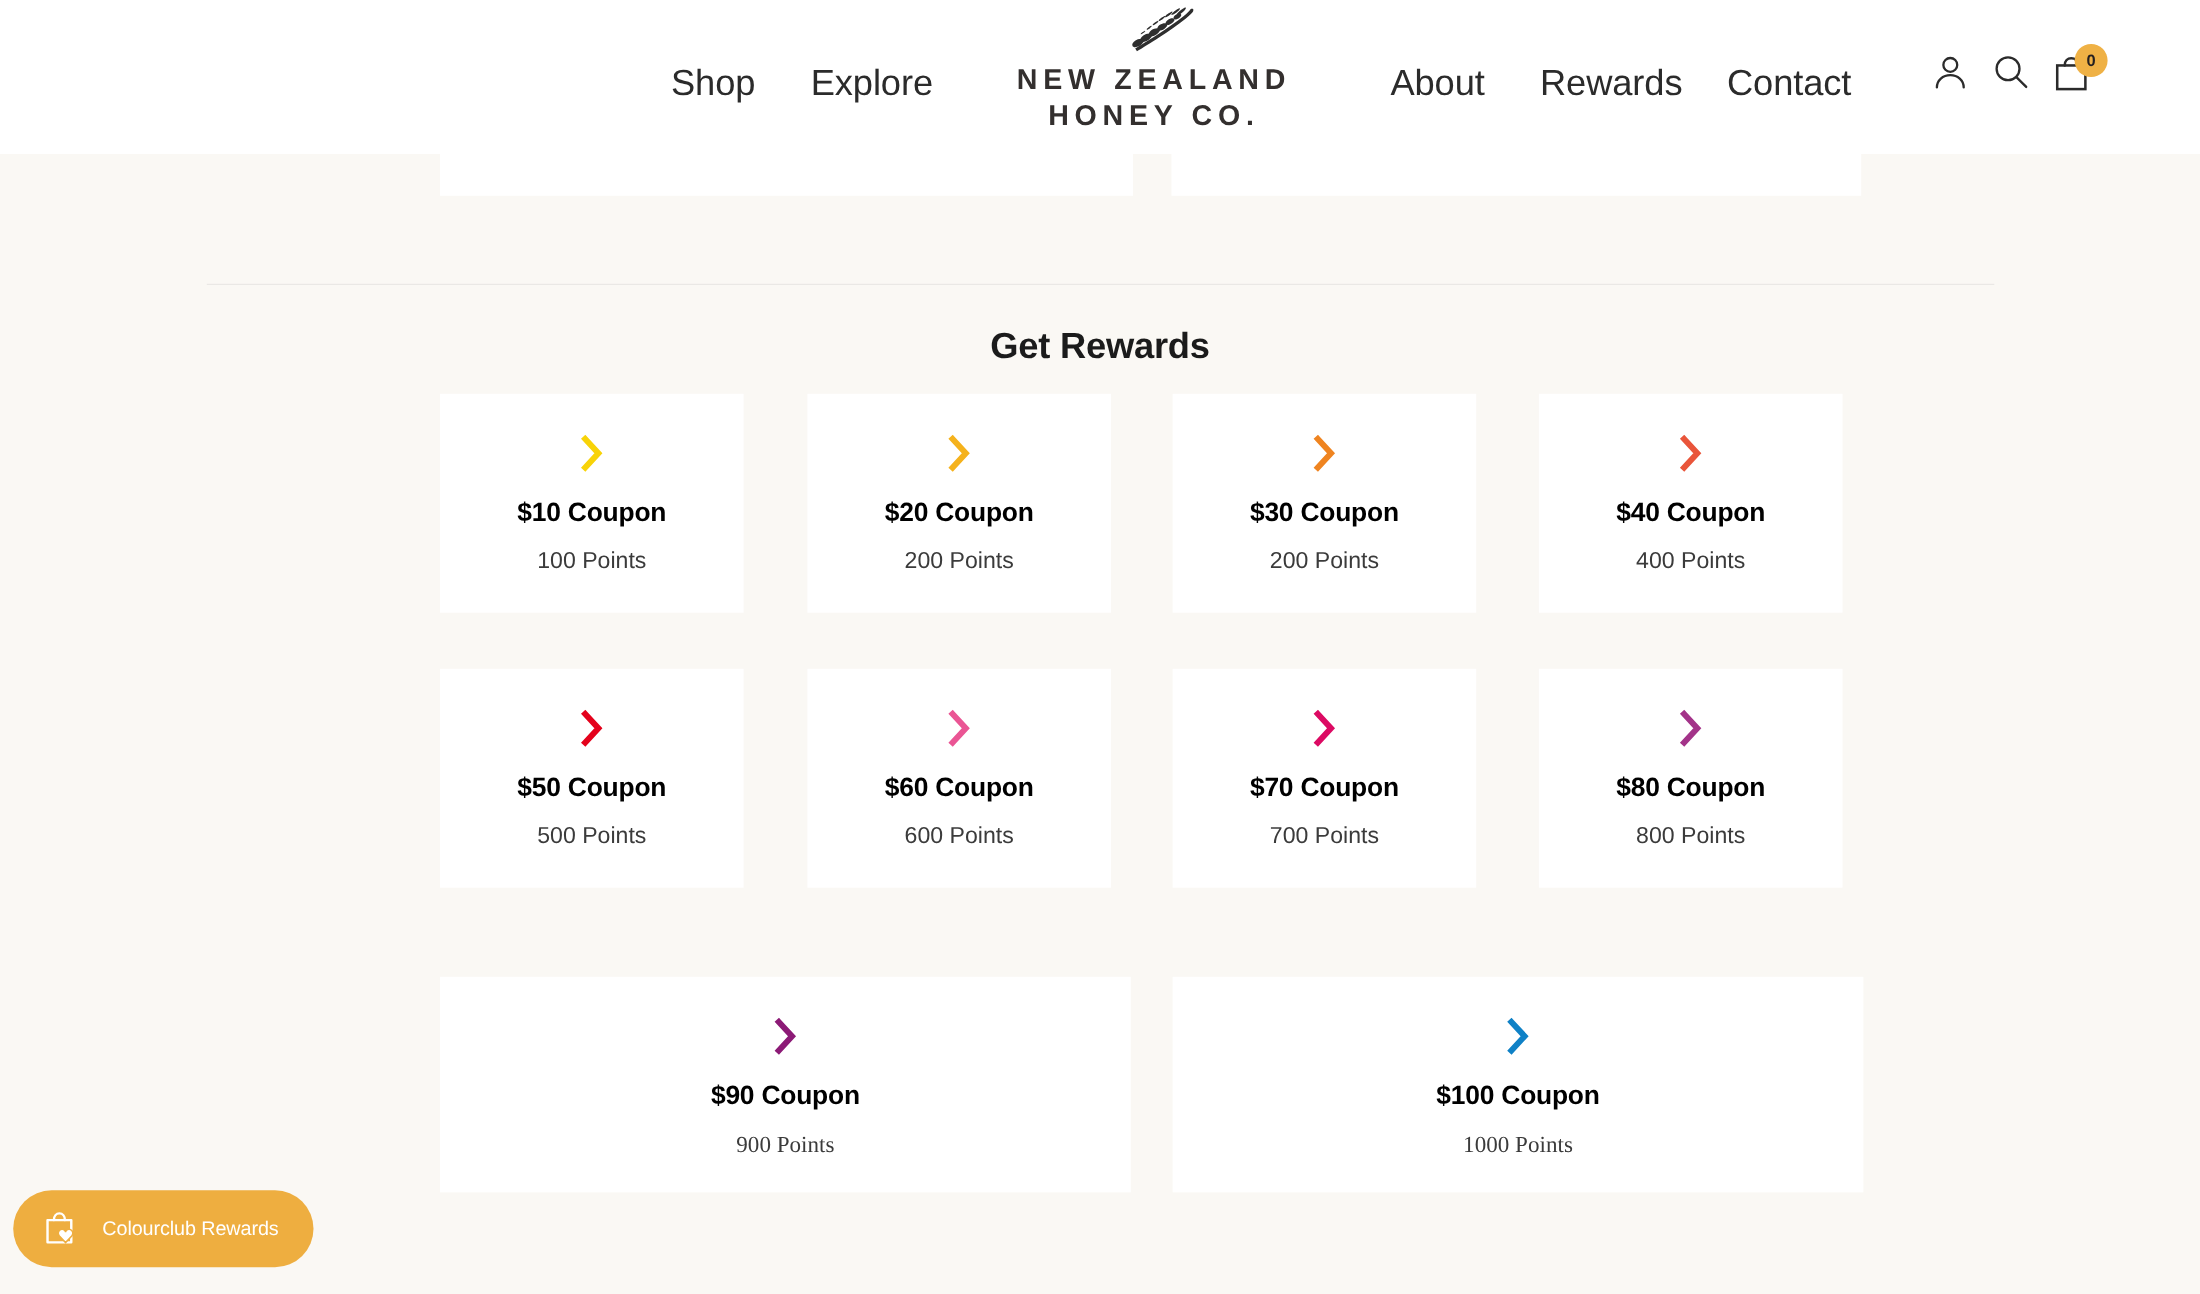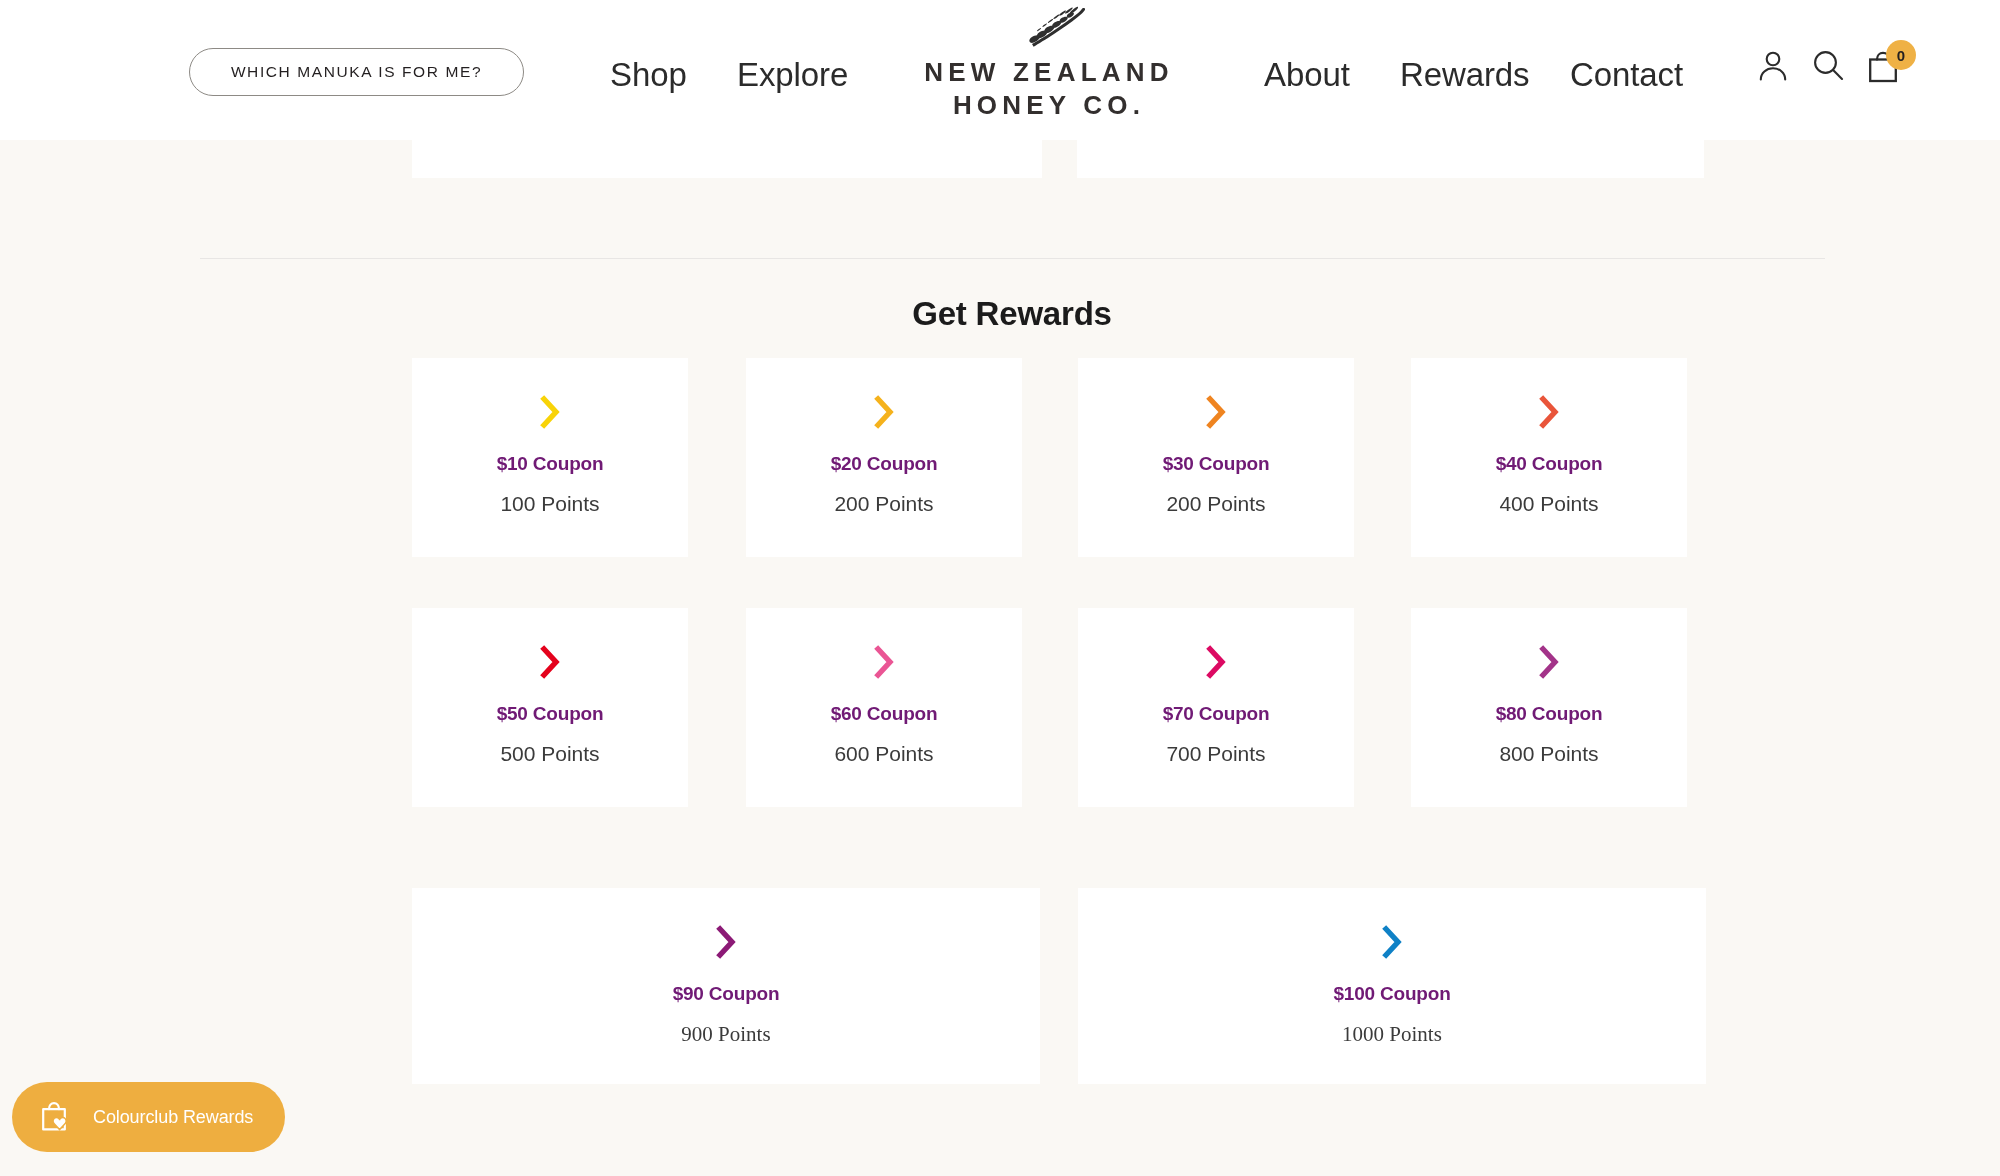--- a/index.html
+++ b/index.html
@@ -116,21 +116,21 @@
     font-weight: 600;
     display: flex;
     align-items: center;
     justify-content: center;
     line-height: 1;
   }
 
   
   .page {
     position: absolute;
-    top: 140px; left: 12px;
+    top: 140px; left: 0;
     width: 1620px;
     height: 1036px;
     background: #faf8f4;
   }
 
   
   .partial-card {
     position: absolute;
     top: -22px;
     height: 60px;
@@ -168,23 +168,23 @@
     flex-direction: column;
     align-items: center;
     cursor: pointer;
   }
   .card-chevron {
     width: 26px;
     height: 34px;
     display: block;
   }
   .card-title {
-    font-size: 19px;
+    font-size: 24px;
     font-weight: 700;
-    color: #701a75;
+    color: #000000;
     letter-spacing: -0.2px;
     white-space: nowrap;
   }
   .card-points {
     font-size: 21px;
     font-weight: 400;
     color: #3b3b3b;
     white-space: nowrap;
   }
 
@@ -241,21 +241,20 @@
     letter-spacing: -0.1px;
     white-space: nowrap;
   }
   .rewards-widget-icon { width: 38px; height: 38px; display: block; }
 </style>
 </head>
 <body>
 
 <header class="site-header">
 
-  <button class="nav-pill">WHICH MANUKA IS FOR ME?</button>
 
   <a class="nav-link nav-shop" href="#">Shop</a>
   <a class="nav-link nav-explore" href="#">Explore</a>
 
   <a class="logo" href="#">
     <svg class="logo-fern" viewBox="0 0 72 46">
       <g fill="#2e2e2e">
         <path d="M69.5 2.2c-1.1 1.5-3.4 4-6.6 6.6C56.3 14 47.6 20 39.4 25.4 31 30.9 23.6 35.3 19 38.1l1.6 2.6c4.7-2.9 12.1-7.3 20.4-12.8 8.3-5.4 17.1-11.5 23.8-16.9 3.4-2.7 5.9-5.3 7.1-7.1.5-.7.3-1.3-.3-1.7-.6-.4-1.4-.3-2.1.0z"></path>
         <path d="M60.2 6.5c-1.5-.3-3.3.2-4.6 1.1-1.3.9-2 2.1-1.7 3.1.3.9 1.4 1.2 2.8.8 1.4-.4 2.9-1.5 3.8-2.8.5-.7.7-1.4-.3-2.2z"></path>
         <path d="M54 10.8c-1.8-.4-3.9.2-5.4 1.3-1.5 1.1-2.3 2.5-1.9 3.6.4 1 1.7 1.3 3.3.8 1.6-.5 3.3-1.8 4.3-3.3.6-.9.8-1.8-.3-2.4z"></path>

